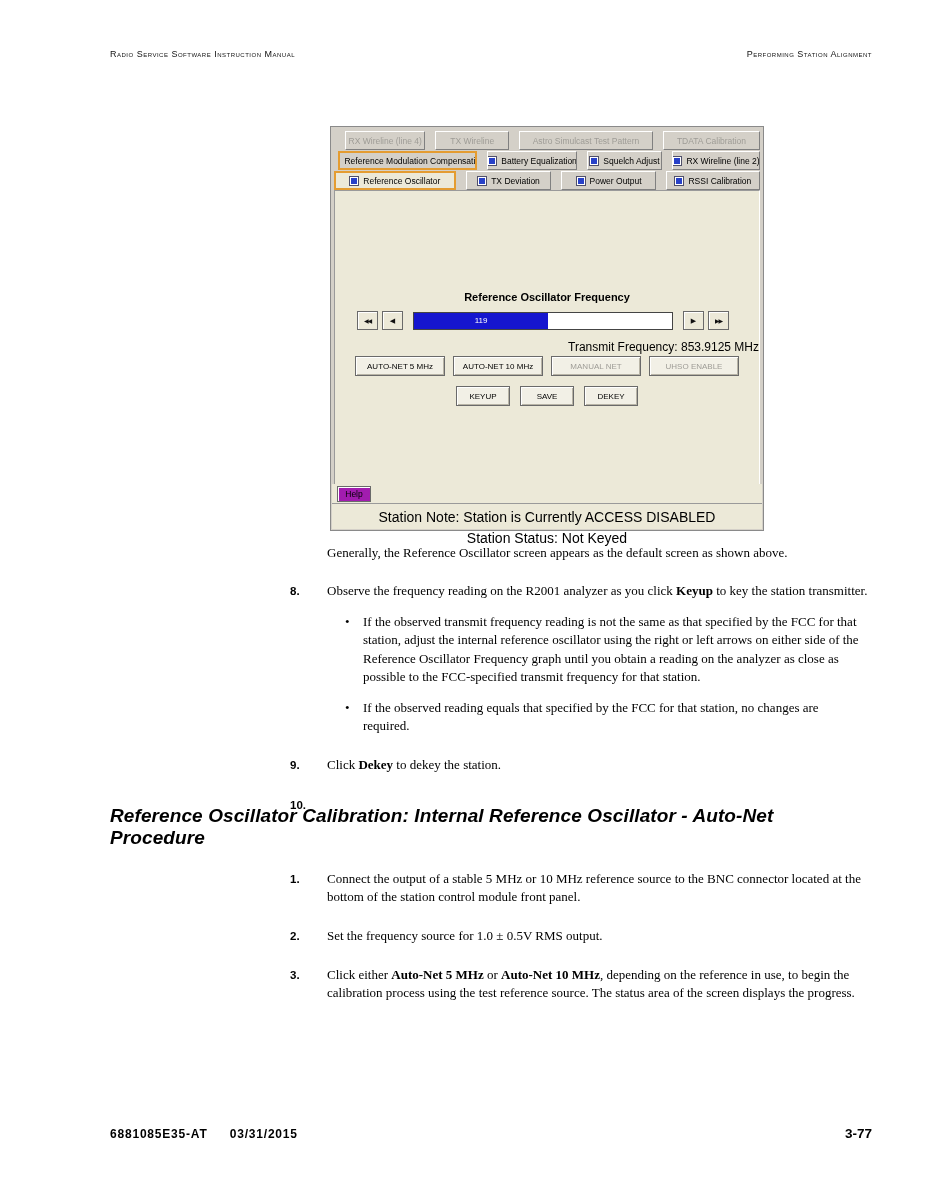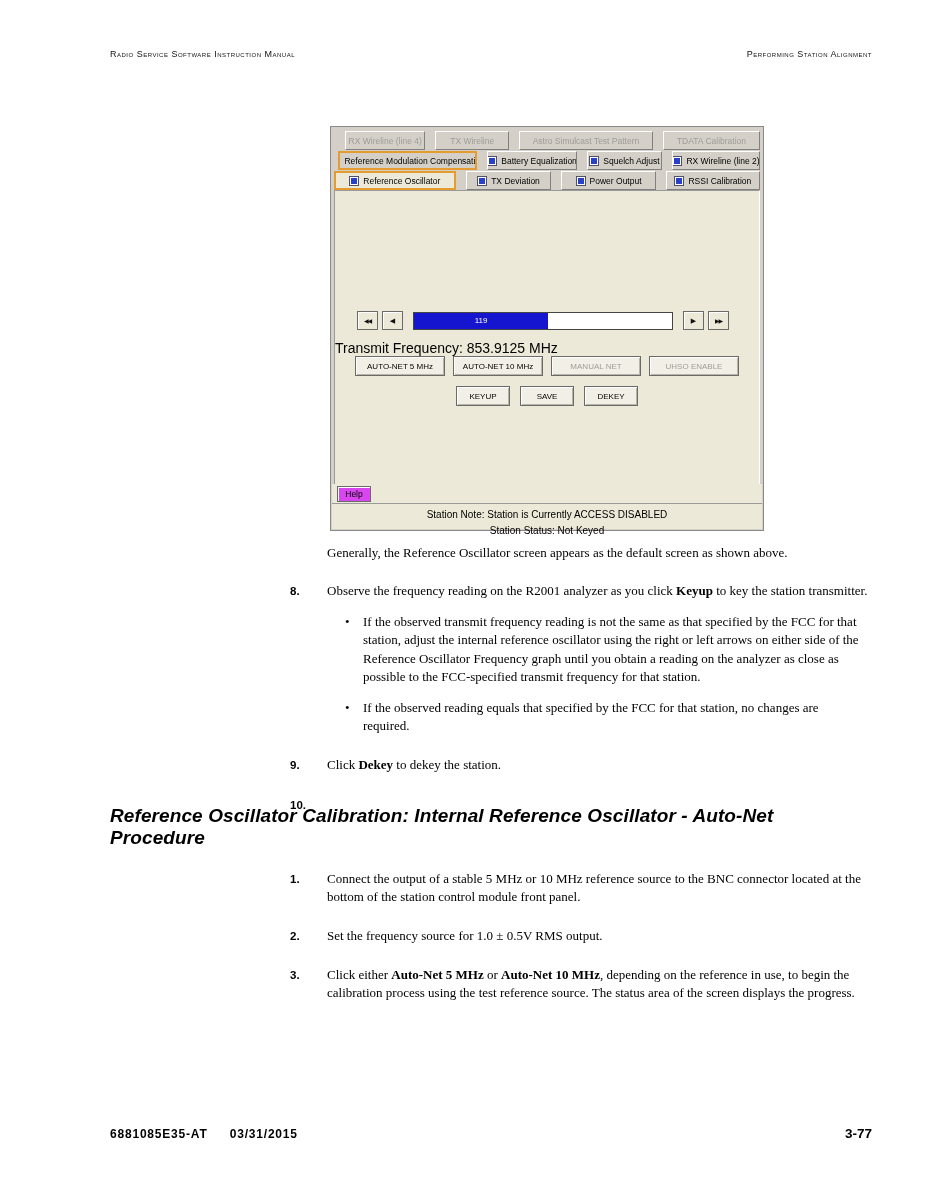--- a/index.html
+++ b/index.html
@@ -69,40 +69,40 @@
     width:19px; height:17px; background:#ece9d8; border:1px solid #6a6a6a;
     box-shadow:inset 1px 1px 0 #fff; display:flex; align-items:center; justify-content:center;
     font-size:6px; letter-spacing:-1px; margin:0 2px; cursor:pointer; color:#111;
   }
   .abtn.single { font-size:7px; letter-spacing:0; }
   .sbar { width:258px; height:16px; background:#fff; border:1px solid #444; position:relative; margin:0 8px; }
   .sfill {
     position:absolute; left:0; top:0; bottom:0; width:52%; background:#1515cf;
     color:#fff; font-size:8px; display:flex; align-items:center; justify-content:center;
   }
-  .tx-freq { position:absolute; top:149px; left:0; right:0; text-align:left; font-size:14px; }
+  .tx-freq { position:absolute; top:149px; left:0; right:0; text-align:right; font-size:12px; }
   .net-row { position:absolute; top:165px; left:0; right:0; display:flex; justify-content:center; gap:8px; }
   .btn {
     height:18px; background:#f2f0e6; border:1px solid #6a6a6a;
     box-shadow:inset 1px 1px 0 #fff, inset -1px -1px 0 #b8b4a6;
     display:flex; align-items:center; justify-content:center; font-size:8px; cursor:pointer; color:#000;
   }
   .net-row .btn { width:88px; }
   .btn.off { color:#9e9c96; }
   .key-row { position:absolute; top:195px; left:0; right:0; display:flex; justify-content:center; gap:10px; }
   .key-row .btn { width:52px; }
 
   .shot-bottom { position:absolute; left:1px; right:1px; top:357px; bottom:1px; background:#ece9d8; }
   .help-btn {
     position:absolute; left:5px; top:2px; width:32px; height:14px;
-    background:#d946ef; border:1px solid #6a6a6a; box-shadow:inset 1px 1px 0 #fff;
+    background:#a21caf; border:1px solid #6a6a6a; box-shadow:inset 1px 1px 0 #fff;
     display:flex; align-items:center; justify-content:center; font-size:8.5px; cursor:pointer;
   }
   .status-area { position:absolute; left:0; right:0; top:19px; bottom:0; border-top:1px solid #9a9a9a; }
-  .status-line { text-align:center; font-size:10px; margin-top:5px; }
+  .status-line { text-align:center; font-size:14px; margin-top:5px; }
 
   
   .caption { margin-left:217px; margin-top:14px; font-size:13px; }
   .step { position:relative; padding-left:217px; margin-top:21px; font-size:13px; line-height:1.4; }
   .step .num {
     position:absolute; left:180px; top:1px;
     font-family:"Liberation Sans", sans-serif; font-weight:bold; font-size:11.5px;
   }
   .bullet { position:relative; padding-left:36px; margin-top:13px; }
   .bullet::before { content:"\2022"; position:absolute; left:18px; top:0; }
@@ -174,20 +174,21 @@
               <span class="sq"></span>
               <span>Power Output</span>
             </div>
           <div class="tab">
               <span class="sq"></span>
               <span>RSSI Calibration</span>
             </div>
         </div>
 
         <div class="panel">
+          <div class="panel-title">Reference Oscillator Frequency</div>
           <div class="slider-row">
             <div class="abtn">
                 <span>◀◀</span>
               </div>
             <div class="abtn single">
                 <span>◀</span>
               </div>
             <div class="sbar">
               <div class="sfill">
                   <span>119</span>

